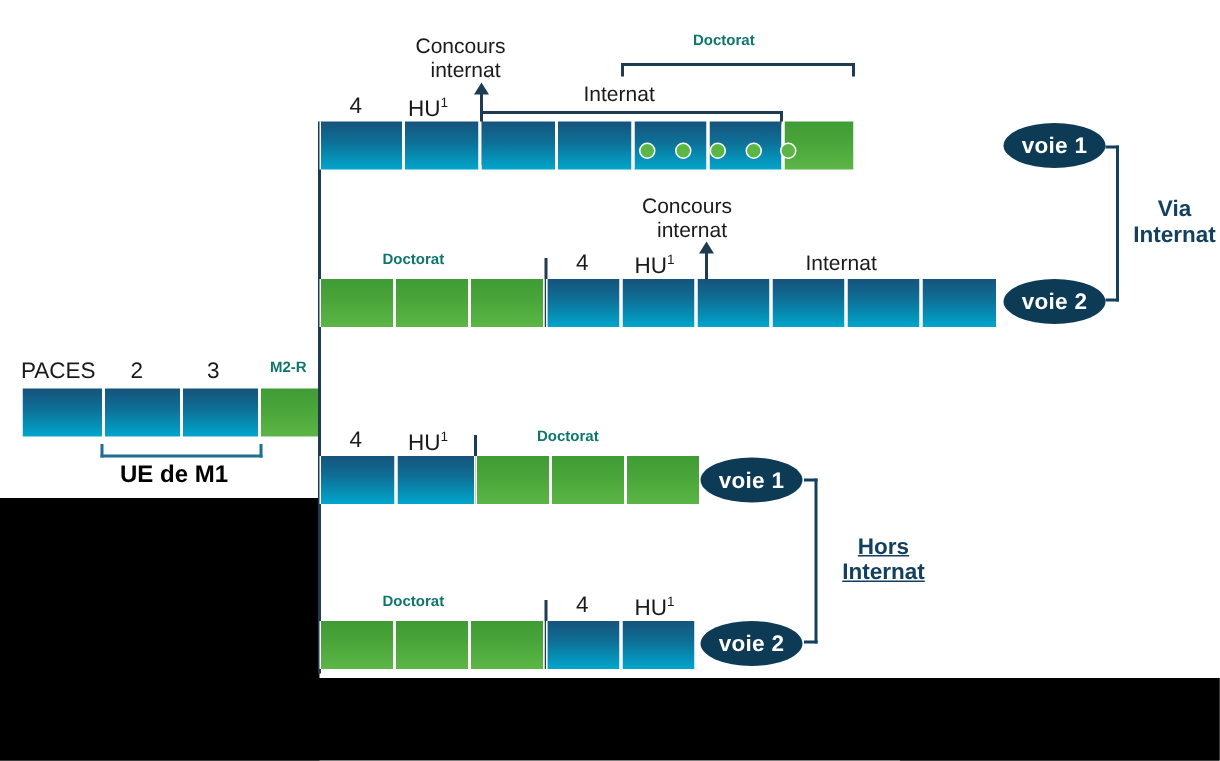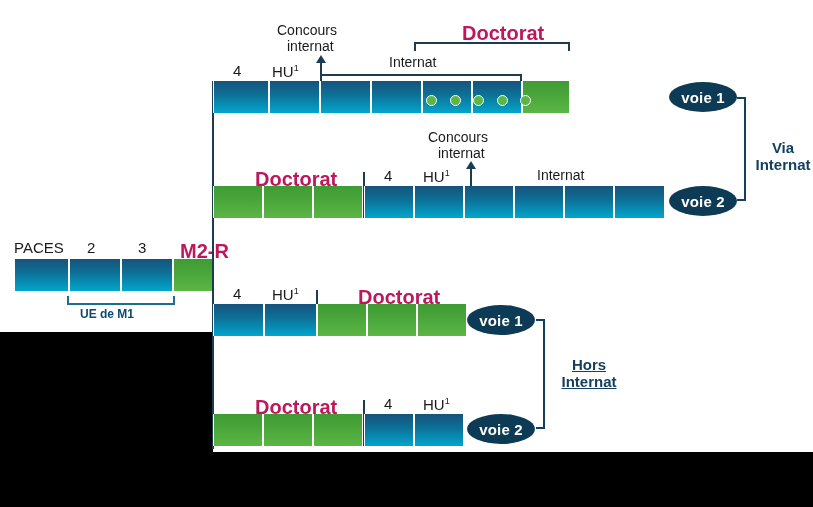--- a/index.html
+++ b/index.html
@@ -44,22 +44,22 @@
 
   
   .lbl{
     position:absolute;
     font-size:14px;
     color:#1a1a1a;
     white-space:nowrap;
     line-height:1.12;
   }
   .lbl.num{font-size:15px;}
-  .lbl.green-t{color:#be185d;font-weight:bold;font-size:20px;}
-  .lbl.blue-t{color:#0c4a6e;font-weight:bold;font-size:12px;}
+  .lbl.green-t{color:#0f766e;font-weight:bold;font-size:10px;}
+  .lbl.blue-t{color:#000000;font-weight:bold;font-size:16px;}
   .lbl.ctr{text-align:left;}
   .lbl.side{
     color:#14405f;font-weight:bold;font-size:15px;
     text-align:center;line-height:1.16;
   }
   .sup{font-size:9px;vertical-align:super;}
 
   
   .vline{position:absolute;background:#1d3c52;width:2px;}
   .hline{position:absolute;background:#1d3c52;height:2px;}
@@ -193,21 +193,21 @@
   <div class="blk blue" style="left:564px;top:186px;width:50px;"></div>
   <div class="blk blue" style="left:614px;top:186px;width:51px;"></div>
 
   <div class="pill" style="left:669px;top:186px;width:68px;height:30px;">voie 2</div>
 
   <div class="rbracket" style="left:744px;top:97px;height:104px;">
     <div class="bar"></div>
       <div class="tickT"></div>
       <div class="tickB"></div>
   </div>
-  <div class="lbl side" style="left:755px;top:139px;width:56px;">
+  <div class="lbl side" style="left:755px;top:131px;width:56px;">
     <span>Via</span><br>
     <span>Internat</span>
   </div>
 
   <div class="lbl num" style="left:233px;top:286px;">4</div>
   <div class="lbl num" style="left:272px;top:286px;">
     <span>HU</span><span class="sup">1</span>
   </div>
   <div class="lbl green-t" style="left:358px;top:286px;">Doctorat</div>
 

